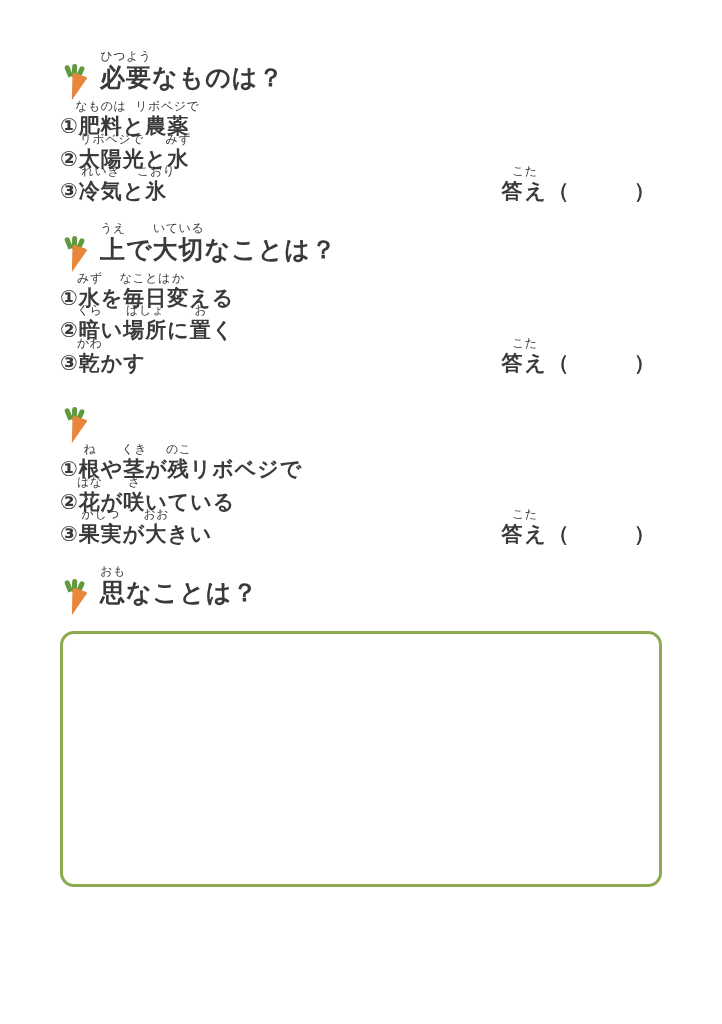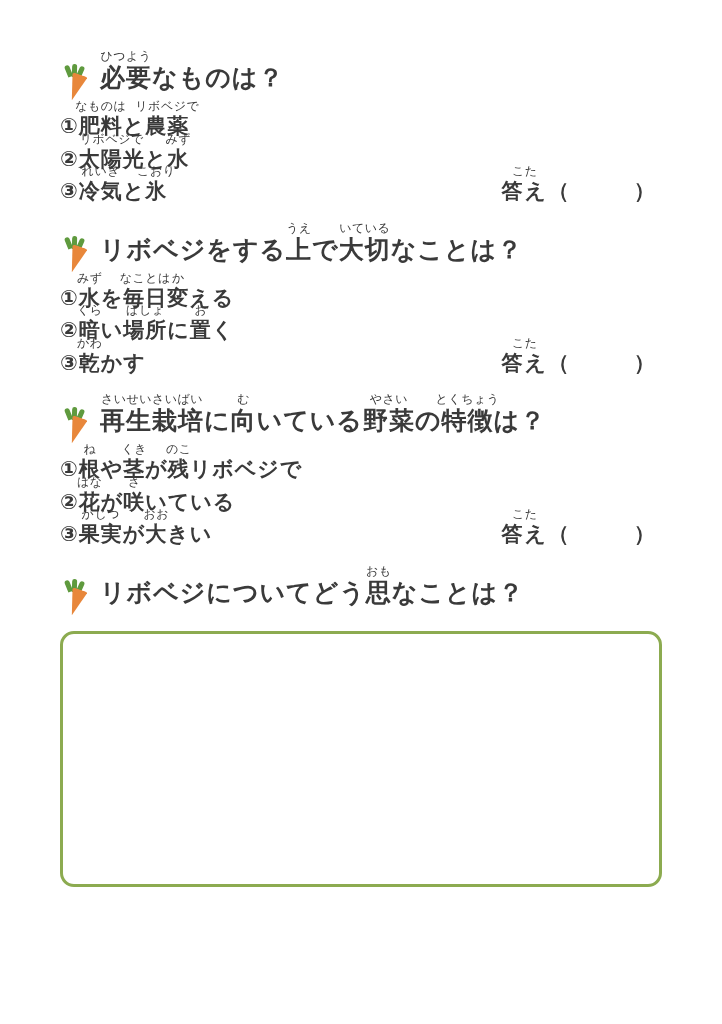--- a/index.html
+++ b/index.html
@@ -162,21 +162,21 @@
         </div>
       </div>
       <div class="qblock">
         <div class="qhead">
           <div class="carrot">
             <span class="leaf l1"></span>
             <span class="leaf l2"></span>
             <span class="leaf l3"></span>
             <span class="body"></span>
           </div>
-          <div class="qtitle"><span>リボベジをする</span><span class="ruby"><span class="rt">うえ</span>上</span><span>で</span><span class="ruby"><span class="rt">いている</span>大切</span><span>なことは？</span></div>
+          <div class="qtitle"><span class="ruby"><span class="rt">うえ</span>上</span><span>で</span><span class="ruby"><span class="rt">いている</span>大切</span><span>なことは？</span></div>
         </div>
         <div class="choices">
           <div class="choice">
             <span class="ctext"><span>①</span><span class="ruby"><span class="rt">みず</span>水</span><span>を</span><span class="ruby"><span class="rt">なことは</span>毎日</span><span class="ruby"><span class="rt">か</span>変</span><span>える</span></span>
           </div>
           <div class="choice">
             <span class="ctext"><span>②</span><span class="ruby"><span class="rt">くら</span>暗</span><span>い</span><span class="ruby"><span class="rt">ばしょ</span>場所</span><span>に</span><span class="ruby"><span class="rt">お</span>置</span><span>く</span></span>
           </div>
           <div class="choice with-answer">
             <span class="ctext"><span>③</span><span class="ruby"><span class="rt">かわ</span>乾</span><span>かす</span></span>
@@ -185,21 +185,20 @@
         </div>
       </div>
       <div class="qblock">
         <div class="qhead">
           <div class="carrot">
             <span class="leaf l1"></span>
             <span class="leaf l2"></span>
             <span class="leaf l3"></span>
             <span class="body"></span>
           </div>
-          <div class="qtitle"><span class="ruby"><span class="rt">さいせいさいばい</span>再生栽培</span><span>に</span><span class="ruby"><span class="rt">む</span>向</span><span>いている</span><span class="ruby"><span class="rt">やさい</span>野菜</span><span>の</span><span class="ruby"><span class="rt">とくちょう</span>特徴</span><span>は？</span></div>
         </div>
         <div class="choices">
           <div class="choice">
             <span class="ctext"><span>①</span><span class="ruby"><span class="rt">ね</span>根</span><span>や</span><span class="ruby"><span class="rt">くき</span>茎</span><span>が</span><span class="ruby"><span class="rt">のこ</span>残</span><span>リボベジで</span></span>
           </div>
           <div class="choice">
             <span class="ctext"><span>②</span><span class="ruby"><span class="rt">はな</span>花</span><span>が</span><span class="ruby"><span class="rt">さ</span>咲</span><span>いている</span></span>
           </div>
           <div class="choice with-answer">
             <span class="ctext"><span>③</span><span class="ruby"><span class="rt">かじつ</span>果実</span><span>が</span><span class="ruby"><span class="rt">おお</span>大</span><span>きい</span></span>
@@ -210,17 +209,17 @@
     </div>
 
   <div class="qblock lastblock">
     <div class="qhead">
       <div class="carrot">
         <span class="leaf l1"></span>
           <span class="leaf l2"></span>
           <span class="leaf l3"></span>
         <span class="body"></span>
       </div>
-      <div class="qtitle" id="free-title"><span>リボベジについてどう</span><span class="ruby"><span class="rt">おも</span>思</span><span>なことは？</span></div>
+      <div class="qtitle" id="free-title"><span class="ruby"><span class="rt">おも</span>思</span><span>なことは？</span></div>
     </div>
     <div class="freebox"></div>
   </div>
 </div>
 
 </body></html>

